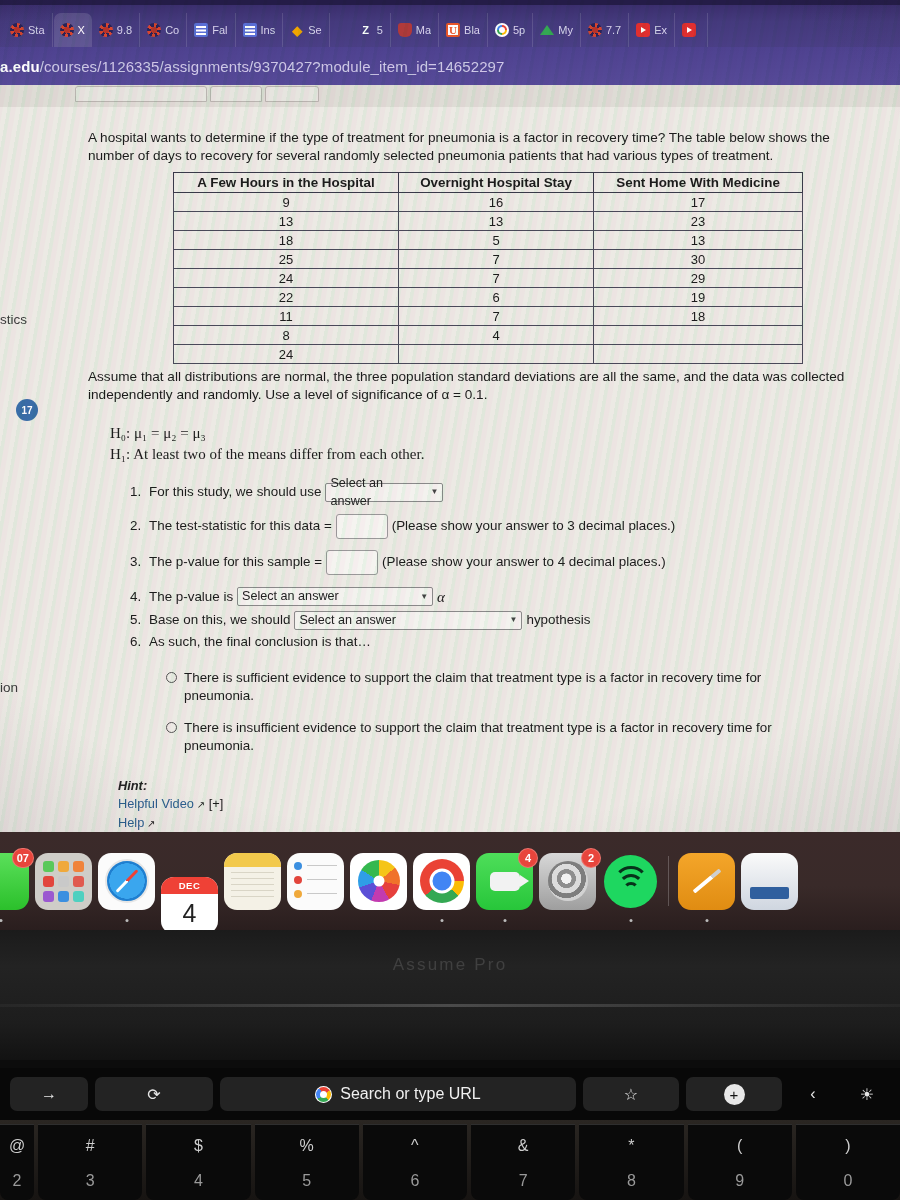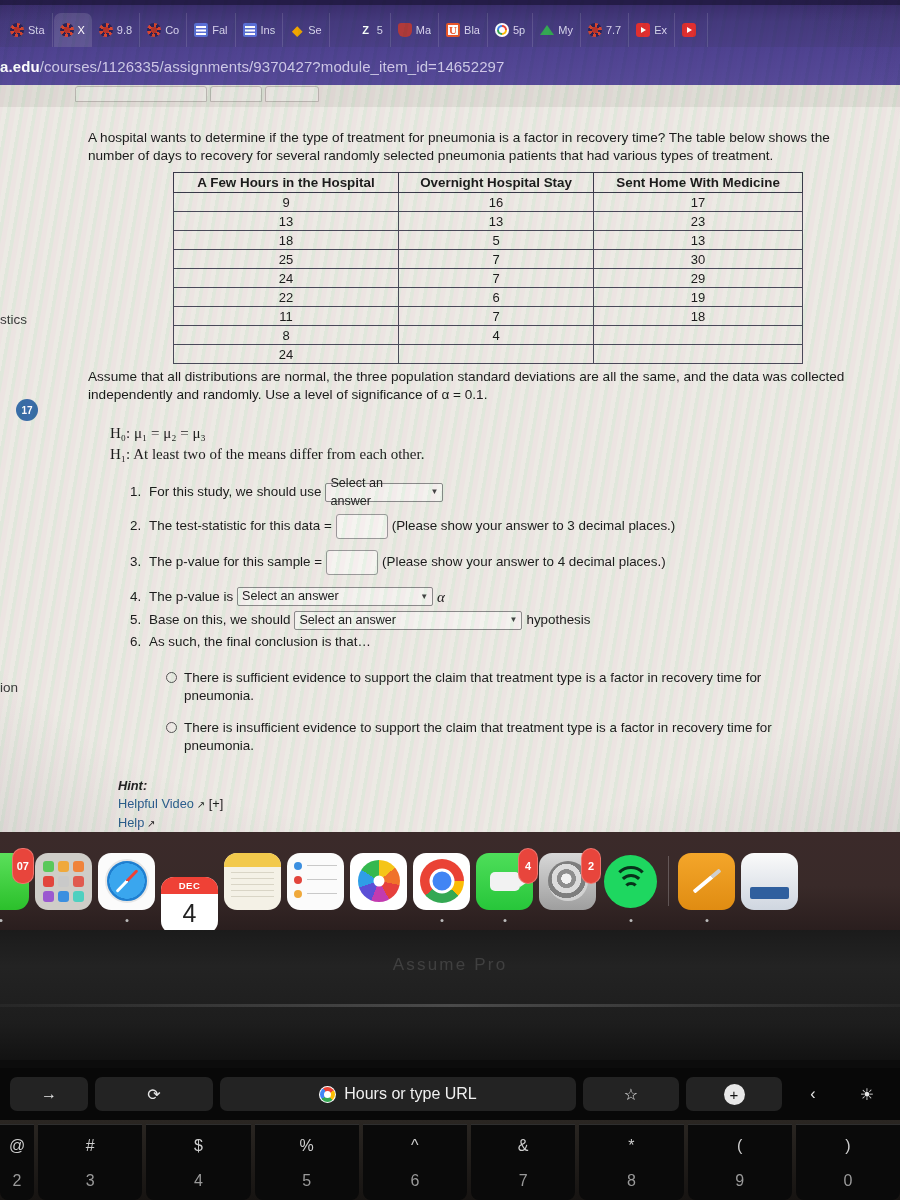--- a/index.html
+++ b/index.html
@@ -164,21 +164,21 @@
 
   
   #dock {
     position:absolute; left:0; top:832px; width:900px; height:98px;
     background:linear-gradient(180deg,#3b2a2a 0%,#392a29 55%,#2a1e1e 100%);
     display:flex; align-items:center; padding:0 6px; gap:6px;
   }
   .dockicon { width:57px; height:57px; border-radius:13px; position:relative; flex:0 0 57px; }
   .dot { position:absolute; left:50%; bottom:-12px; width:3px; height:3px; border-radius:50%;
          background:#bbb; transform:translateX(-50%); }
-  .nbadge { position:absolute; right:-5px; top:-5px; min-width:20px; height:36px; border-radius:10px;
+  .nbadge { position:absolute; right:-5px; top:-5px; min-width:20px; height:20px; border-radius:10px;
             background:#e8453c; color:#fff; font-size:11px; font-weight:bold;
             display:flex; align-items:center; justify-content:center; padding:0 4px; z-index:5;
             border:1.5px solid rgba(255,255,255,.25); }
   .ic-msg { background:linear-gradient(180deg,#5be05b,#2bc02b); }
   .ic-launch { background:#cfcdc8; display:grid; grid-template-columns:repeat(3,1fr); gap:4px; padding:8px; }
   .ic-launch i { border-radius:3px; display:block; }
   .ic-safari { background:#fbfbfb; display:flex; align-items:center; justify-content:center; }
   .ic-safari .cmp { width:44px; height:44px; border-radius:50%;
     background:radial-gradient(circle at 50% 50%, #3aa6ee 0 62%, #1f7fd0 63% 100%);
     position:relative; border:2px solid #e6e6e6; }
@@ -596,21 +596,21 @@
 
 <div id="bezel"></div>
 <div id="mbp">Assume Pro</div>
 <div id="hingeline"></div>
 
 <div id="touchbar">
   <div class="tbkey" style="flex:0 0 78px;">→</div>
   <div class="tbkey" style="flex:0 0 118px;">⟳</div>
   <div class="tbkey" id="tb-url">
     <span class="tb-g"></span>
-    <span>Hours or type URL</span>
+    <span>Search or type URL</span>
   </div>
   <div class="tbkey" style="flex:0 0 96px;">☆</div>
   <div class="tbkey" style="flex:0 0 96px;">
     <span class="tb-plus">+</span>
   </div>
   <div class="tbkey" style="flex:0 0 48px; background:transparent;">‹</div>
   <div class="tbkey" style="flex:0 0 46px; background:transparent;">☀</div>
 </div>
 
 <div id="keyboard">

